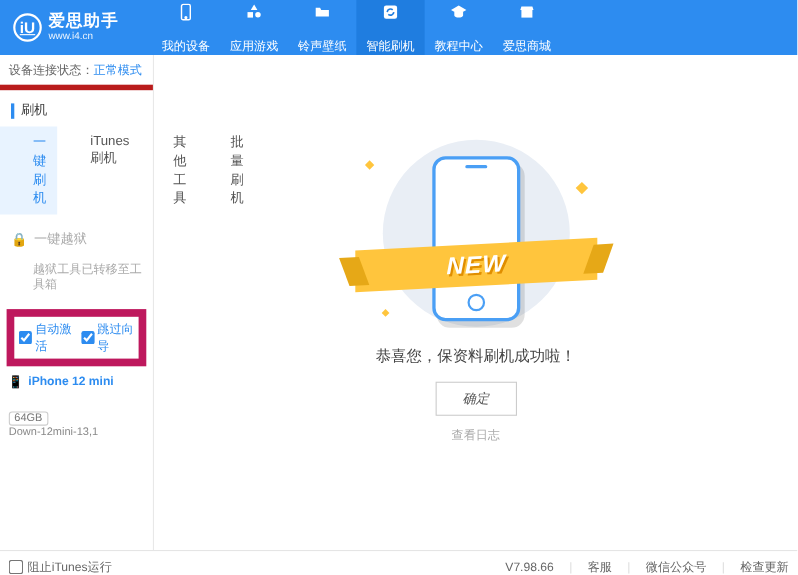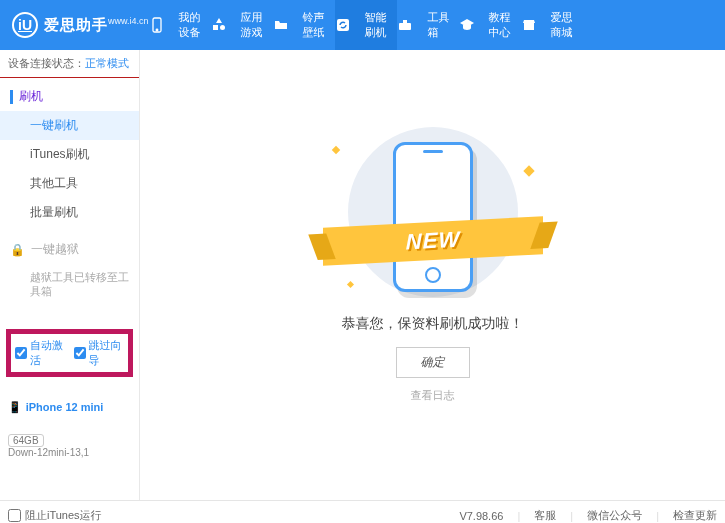--- a/index.html
+++ b/index.html
@@ -1,43 +1,43 @@
 <!DOCTYPE html>
 <html><head>
 <meta charset="utf-8">
 <style>
 * { margin: 0; padding: 0; box-sizing: border-box; font-family: "Microsoft YaHei", Arial, sans-serif; }
 body { background: #fff; width: 725px; height: 523px; overflow: hidden; position: relative; }
 .titlebar { height: 50px; background: #2d8cf0; display: flex; align-items: center; color: #fff; padding: 0 8px; }
 .logo-wrap { display: flex; align-items: center; gap: 6px; padding-left: 4px; min-width: 130px; }
 .logo-circle { width: 26px; height: 26px; border: 2px solid #fff; border-radius: 50%; display: flex; align-items: center; justify-content: center; font-weight: bold; font-size: 14px; text-decoration: underline; }
-.logo-text { display: flex; flex-direction: row; line-height: 1.1; }
+.logo-text { display: flex; flex-direction: column; line-height: 1.1; }
 .logo-title { font-size: 15px; font-weight: bold; letter-spacing: 1px; }
 .logo-url { font-size: 9px; opacity: .9; }
 .nav { display: flex; flex: 1; height: 100%; }
-.nav-item { width: 62px; display: flex; flex-direction: row; align-items: center; justify-content: center; font-size: 11px; gap: 14px; cursor: pointer; }
+.nav-item { width: 62px; display: flex; flex-direction: column; align-items: center; justify-content: center; font-size: 11px; gap: 14px; cursor: pointer; }
 .nav-item.active { background: #1f7de0; }
 .nav-icon { width: 18px; height: 18px; display: flex; align-items: center; justify-content: center; }
 .win-controls { display: flex; align-items: center; gap: 6px; font-size: 11px; margin-left: auto; }
 .win-btn { cursor: pointer; opacity: .9; }
 .round-btn { width: 22px; height: 22px; border: 1.5px solid #fff; border-radius: 50%; display: flex; align-items: center; justify-content: center; cursor: pointer; margin-left: 4px; }
 .body { display: flex; height: 450px; }
 .sidebar { width: 140px; border-right: 1px solid #e8e8e8; display: flex; flex-direction: column; font-size: 12px; color: #555; }
-.conn-status { padding: 6px 8px; font-size: 11px; color: #666; border-bottom: 1px solid #b91c1c; }
+.conn-status { padding: 6px 8px; font-size: 11px; color: #666; border-bottom: 5px solid #b91c1c; }
 .conn-status .mode { color: #2d8cf0; }
 .side-section { padding: 4px 0; }
-.side-head { display: flex; align-items: center; gap: 6px; padding: 6px 10px; color: #6d28d9; }
+.side-head { display: flex; align-items: center; gap: 6px; padding: 6px 10px; color: #404040; }
 .side-head .bar { width: 3px; height: 14px; background: #2d8cf0; }
 .side-head.gray { color: #aaa; }
-.side-list { display: flex; flex-direction: column; }
+.side-list { display: flex; flex-direction: row; }
 .side-item { padding: 6px 10px 6px 30px; cursor: pointer; color: #555; }
 .side-item.active { background: #e8f3ff; color: #2d8cf0; }
 .side-item.muted { color: #aaa; font-size: 11px; line-height: 1.3; }
 .side-more-head { display: flex; align-items: center; gap: 6px; padding: 6px 10px; color: #666; }
-.checks { border: 5px solid #be185d; margin: 20px 6px; padding: 4px 4px; display: flex; gap: 8px; font-size: 11px; }
+.checks { border: 7px solid #be185d; margin: 4px 6px; padding: 4px 4px; display: flex; gap: 8px; font-size: 11px; }
 .chk { display: flex; align-items: center; gap: 3px; color: #2d8cf0; }
 .chk input { accent-color: #2d8cf0; width: 12px; height: 12px; }
 .device { padding: 4px 8px; font-size: 11px; }
 .device-name { color: #2d8cf0; font-weight: bold; display: flex; align-items: center; gap: 4px; }
 .device-badge { display: inline-block; border: 1px solid #ccc; border-radius: 3px; padding: 0 4px; font-size: 10px; color: #777; margin-top: 20px; }
 .device-sub { color: #888; font-size: 10px; }
 .main { flex: 1; position: relative; display: flex; flex-direction: column; align-items: center; justify-content: center; }
 .illus { width: 220px; height: 170px; position: relative; margin-top: -20px; }
 .circle-bg { position: absolute; width: 170px; height: 170px; background: #e9eef5; border-radius: 50%; left: 25px; top: 0; }
 .phone { position: absolute; width: 80px; height: 150px; background: #fff; border: 3px solid #4a9ff5; border-radius: 12px; left: 70px; top: 15px; box-shadow: 4px 6px 0 rgba(0,0,0,.12); }
@@ -106,29 +106,20 @@
           <svg width="16" height="16" viewBox="0 0 16 16" fill="none" stroke="#fff" stroke-width="1.5">
             <rect x="2" y="2" width="12" height="12" rx="2" fill="#fff" stroke="none"></rect>
             <path d="M5 8a3 3 0 0 1 5-2M11 8a3 3 0 0 1-5 2" stroke="#1f7de0"></path>
           </svg>
         </span>
       <span>智能刷机</span>
     </div>
     <div class="nav-item">
       <span class="nav-icon">
           <svg width="16" height="16" viewBox="0 0 16 16" fill="#fff">
-            <rect x="2" y="6" width="12" height="7" rx="1"></rect>
-            <rect x="6" y="3" width="4" height="3"></rect>
-          </svg>
-        </span>
-      <span>工具箱</span>
-    </div>
-    <div class="nav-item">
-      <span class="nav-icon">
-          <svg width="16" height="16" viewBox="0 0 16 16" fill="#fff">
             <path d="M8 2L1 6l7 4 7-4z"></path>
             <path d="M4 8v3c0 1 2 2 4 2s4-1 4-2V8"></path>
           </svg>
         </span>
       <span>教程中心</span>
     </div>
     <div class="nav-item">
       <span class="nav-icon">
           <svg width="16" height="16" viewBox="0 0 16 16" fill="#fff">
             <path d="M2 6l1-3h10l1 3z"></path>

